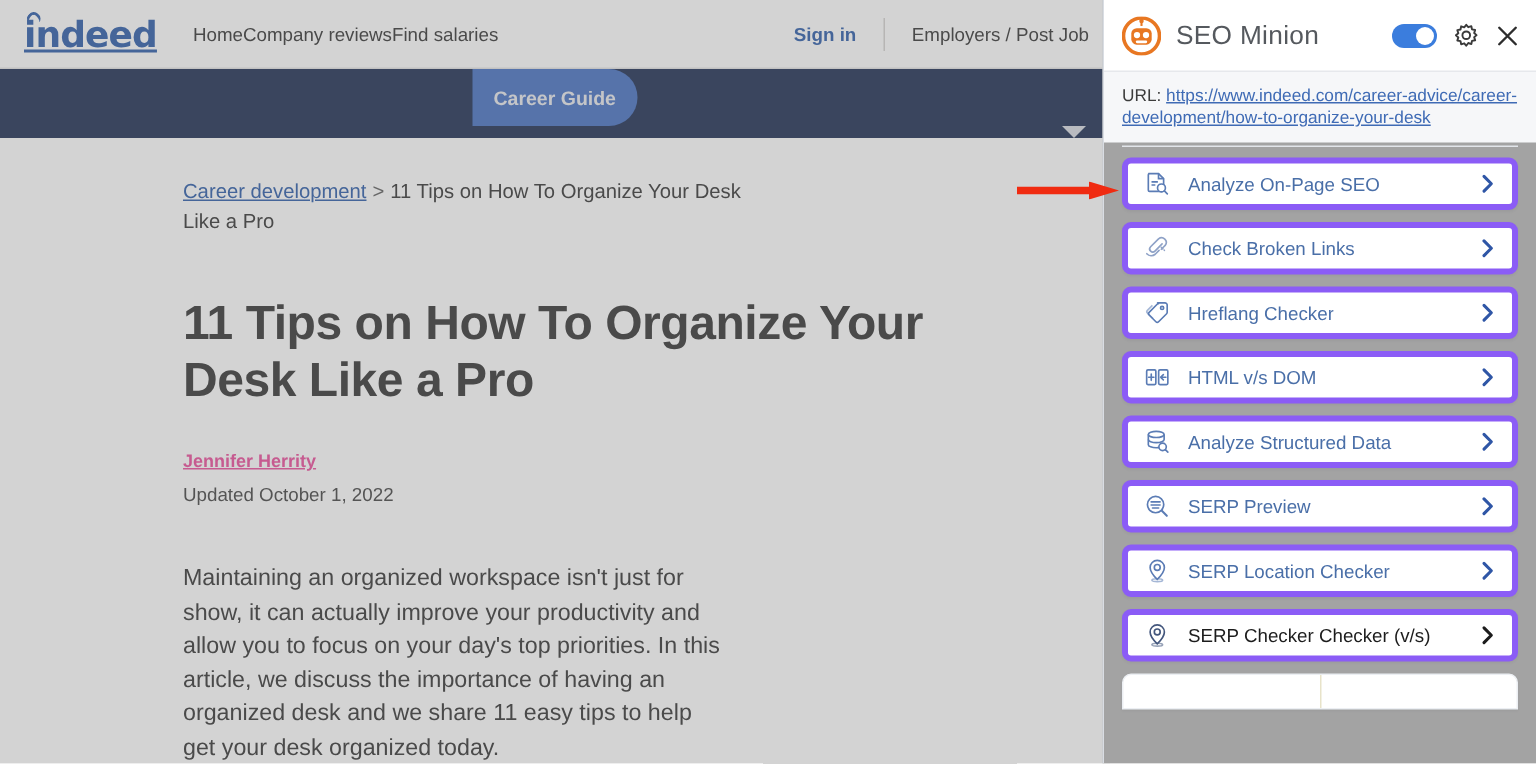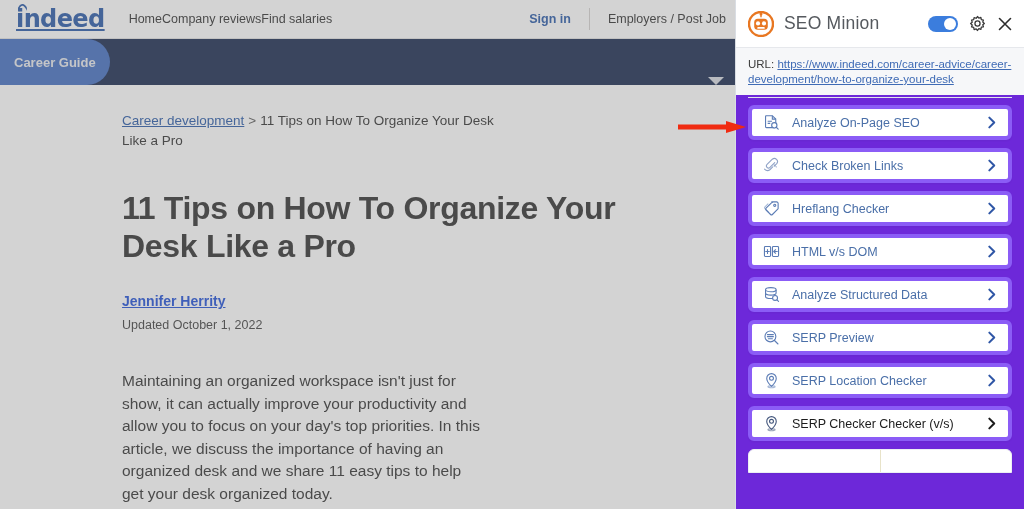--- a/index.html
+++ b/index.html
@@ -35,21 +35,21 @@
     left: 0; top: 0;
     width: 740px; height: 509px;
     background: rgba(128,128,128,0.35);
     pointer-events: none;
     z-index: 40;
   }
 
   
   #topbar {
     position: relative;
-    height: 39px;
+    height: 46px;
     background: #ffffff;
     display: flex;
     align-items: center;
     padding: 0 14px 0 14px;
     border-bottom: 1px solid #e4e4e4;
   }
   #logo {
     font-size: 24px;
     font-weight: bold;
     color: #2557a7;
@@ -103,21 +103,22 @@
     padding-left: 18px;
     white-space: nowrap;
   }
 
   
   #guidebar {
     position: relative;
     height: 46px;
     background: #15264c;
     display: flex;
-    align-items: flex-end;
+    align-items: center;
+    flex-direction: column;
   }
   #guide-pill {
     height: 46px;
     width: 110px;
     background: #3f6cc0;
     border-top-right-radius: 46px;
     border-bottom-right-radius: 46px;
     display: flex;
     align-items: center;
     padding-left: 14px;
@@ -162,23 +163,23 @@
     line-height: 38px;
     font-weight: bold;
     color: #2d2d2d;
     margin-top: 38px;
     max-width: 510px;
     letter-spacing: -0.3px;
   }
   #author {
     display: block;
     margin-top: 28px;
-    font-size: 14px;
+    font-size: 12px;
     font-weight: bold;
-    color: #1d4ed8;
+    color: #ec4899;
   }
   #updated {
     margin-top: 9px;
     font-size: 12.5px;
     color: #3d3d3d;
   }
   #lede {
     margin-top: 38px;
     font-size: 15.5px;
     line-height: 22.5px;
@@ -195,21 +196,21 @@
     height: 12px;
     z-index: 60;
   }
 
   
   #panel {
     position: absolute;
     right: 0; top: 0;
     width: 289px;
     height: 509px;
-    background: #6d28d9;
+    background: #a3a3a3;
     border-left: 1px solid #d9dde3;
     z-index: 50;
     overflow: hidden;
   }
   #panel-header {
     height: 48px;
     background: #ffffff;
     display: flex;
     align-items: center;
     padding: 0 11px 0 12px;

